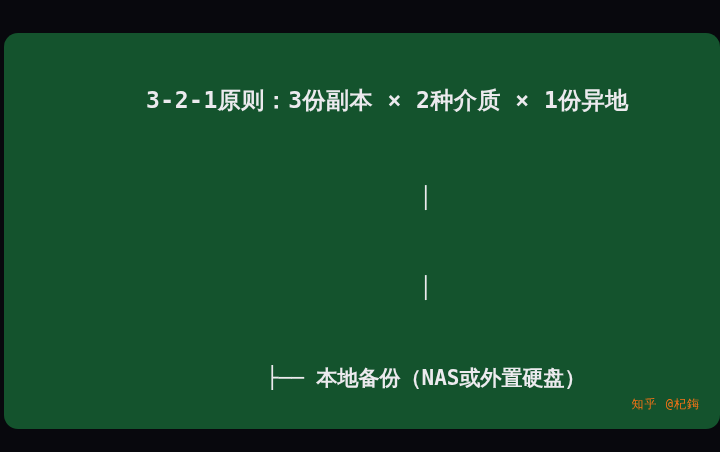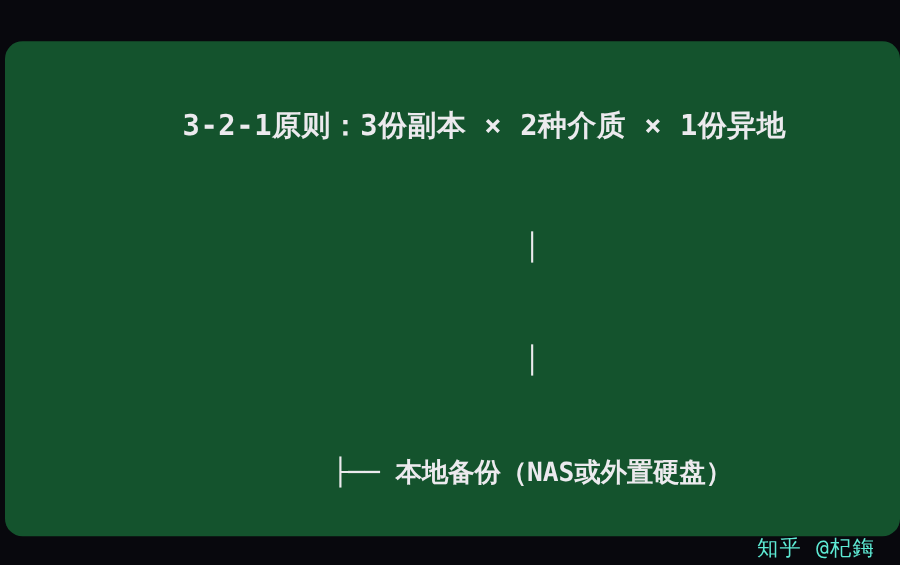--- a/index.html
+++ b/index.html
@@ -50,23 +50,23 @@
 
     .tree-line {
       height: 42px;
       line-height: 42px;
       white-space: pre;
     }
 
     .watermark {
       position: absolute;
       right: 20px;
-      top: 427px;
-      font-size: 17px;
-      color: #5eead4;
+      top: 396px;
+      font-size: 12px;
+      color: #f97316;
       letter-spacing: 1px;
       white-space: pre;
     }
   </style>
 </head>
 <body>
 
 <div class="card">
   <div class="title">3-2-1原则：3份副本 × 2种介质 × 1份异地</div>
 

